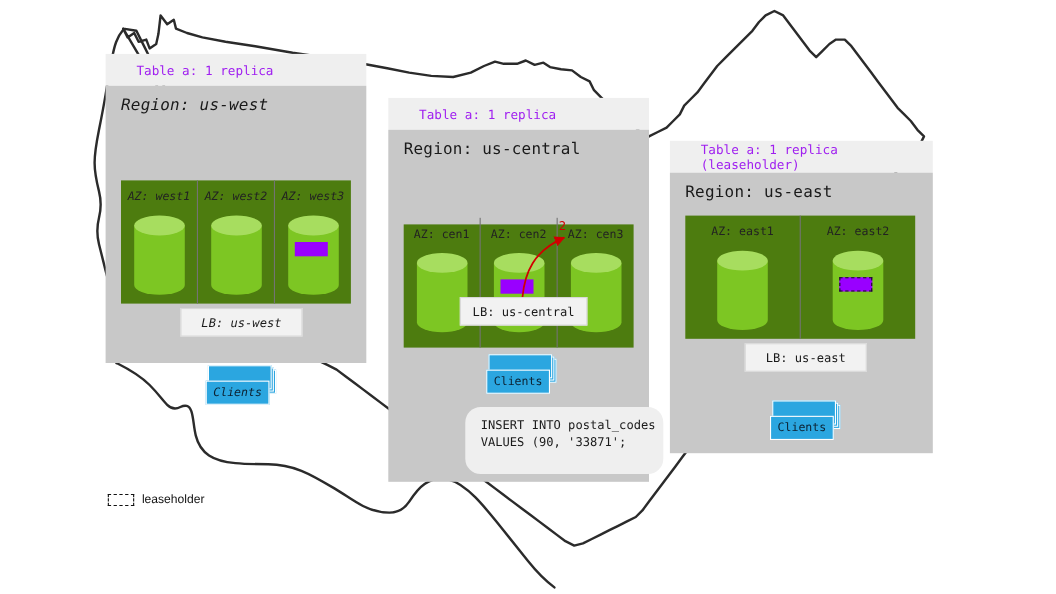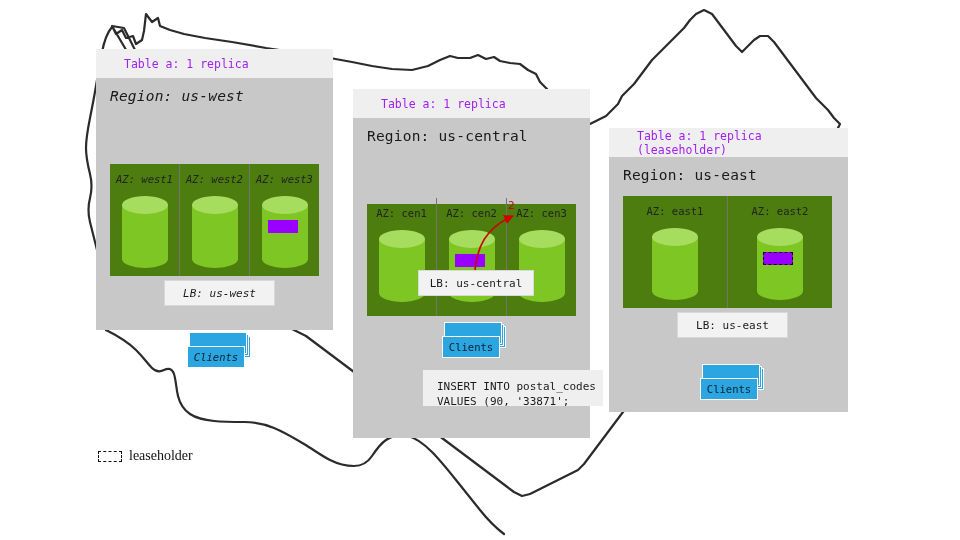--- a/index.html
+++ b/index.html
@@ -95,22 +95,22 @@
   .legend{
     position:absolute;
     display:flex;align-items:center;gap:7px;
   }
   .legend .swatch{
     width:24px;height:11px;
     border:1.6px dashed #111;
     box-sizing:border-box;
   }
   .legend .lbl{
-    font-family:Liberation Serif, serif;
-    font-size:14px;color:#111;
+    font-family:Liberation Sans, sans-serif;
+    font-size:11px;color:#111;
   }
 </style>
 </head>
 <body>
 
 <svg id="map-layer" viewBox="0 0 960 540" xmlns="http://www.w3.org/2000/svg">
   <path fill="none" stroke="#2b2b2b" stroke-width="2.2" stroke-linejoin="round" stroke-linecap="round" d="M112,26 L116,34 L122,30 L126,38 L133,36 L136,44 L142,40 L144,31
            L146,14 L152,22 L158,18 L160,26 L170,30 L184,34 L205,38 L232,42
            L266,48 L300,53 L322,56 L330,58
            M330,58 L352,62 L372,66 L392,69 L412,70 L428,66 L440,60 L450,56
@@ -241,21 +241,21 @@
         <svg width="237" height="252" viewBox="0 0 237 252" style="position: absolute; left: 0px; top: 0px; pointer-events: none;">
           <defs>
             <marker id="ah" markerWidth="7" markerHeight="7" refX="5.5" refY="3" orient="auto">
               <path d="M0,0 L6,3 L0,6 Z" fill="#d00000"></path>
             </marker>
           </defs>
           <path d="M122,152 C124,130 132,110 160,98" fill="none" stroke="#d00000" stroke-width="1.6" marker-end="url(#ah)"></path>
         </svg>
         <div class="arrow-num" style="left: 155px; top: 81px;">2</div>
       </div>
-      <div class="sql-box" style="left: 70px; top: 281px; width: 180px; height: 36px;">INSERT INTO postal_codes
+      <div class="sql-box" style="left: 70px; top: 281px; width: 180px; height: 61px; border-radius: 14px;">INSERT INTO postal_codes
 VALUES (90, '33871';</div>
     </div>
     <div class="region-panel" style="left: 609px; top: 128px; width: 239px; height: 339px;">
       <div class="panel-header" style="width: 239px; height: 29px;">Table a: 1 replica (leaseholder)</div>
       <div class="panel-body" style="width: 239px; height: 255px;">
         <div class="region-title">Region: us-east</div>
         <div class="az-container" style="left: 14px; top: 39px; width: 209px; height: 112px;">
           <div class="az-cell">
             <div class="az-label">AZ: east1</div>
             <div class="node"><svg width="48" height="83" viewBox="0 0 48 83">

